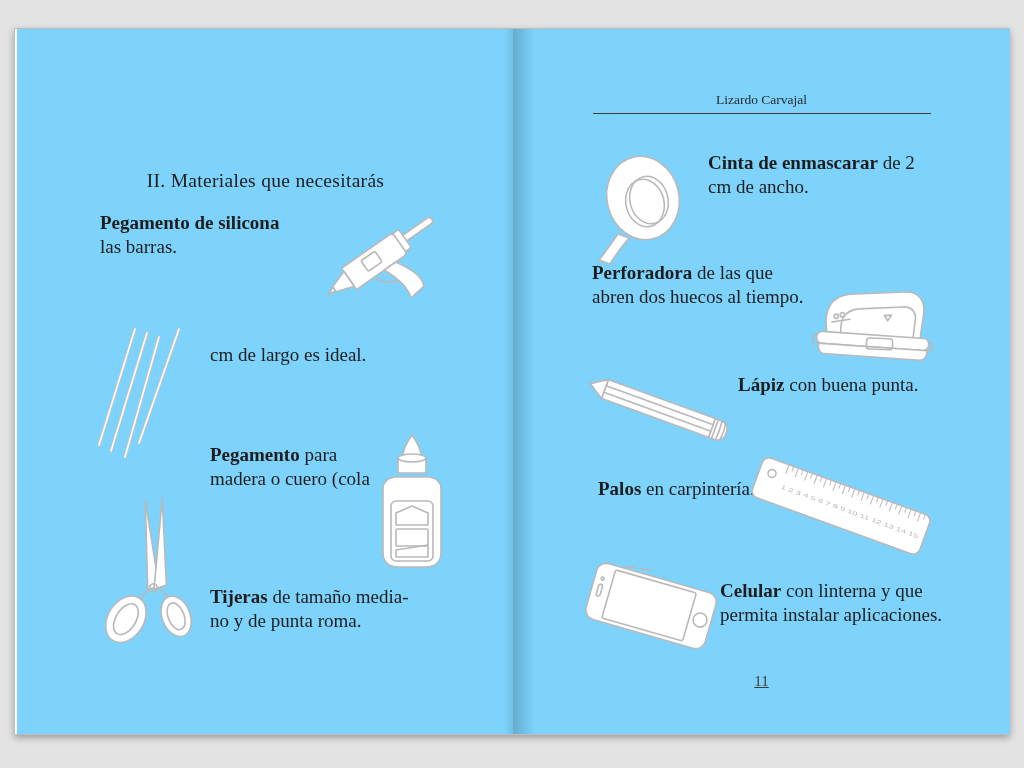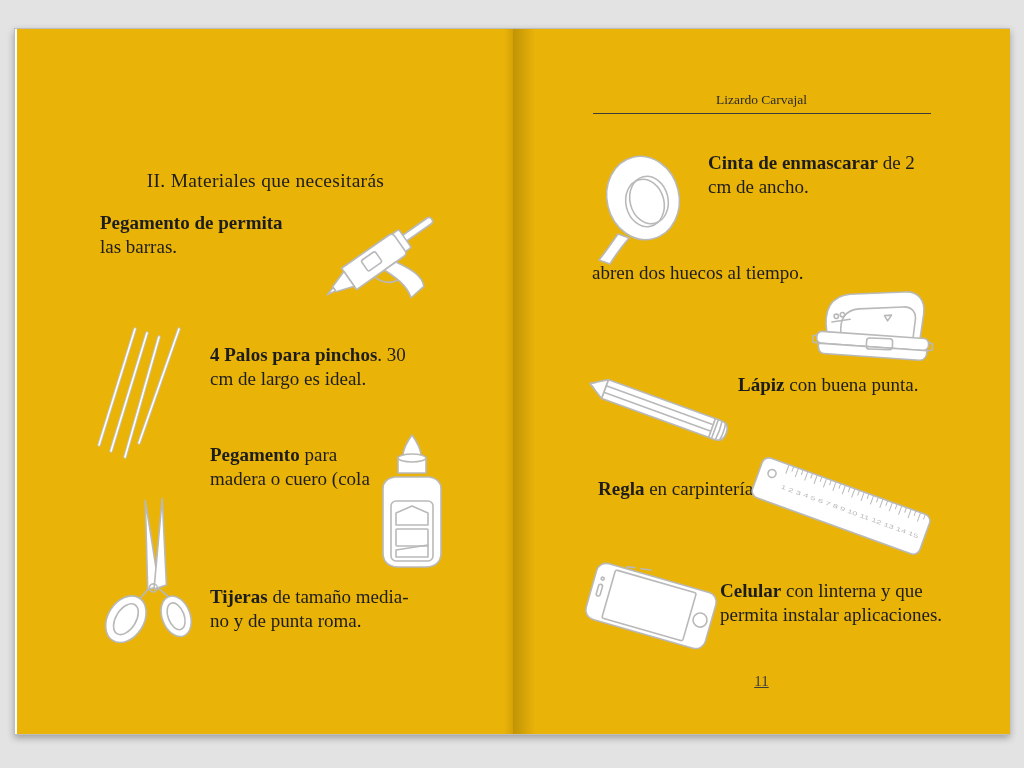--- a/index.html
+++ b/index.html
@@ -8,21 +8,21 @@
     background:#e3e3e3;
     font-family:"Liberation Serif", serif;
     color:#1d1d1d;
   }
   .book {
     position:absolute; left:14px; top:28px; width:996px; height:707px;
     box-shadow:0 3px 7px rgba(0,0,0,0.30);
     border:1px solid #bdbdbd; box-sizing:border-box;
     background:#fff;
   }
-  .page { position:absolute; top:0; width:497px; height:705px; background:#eab308; }
+  .page { position:absolute; top:0; width:497px; height:705px; background:#7dd3fc; }
   .page.left  { left:2px; border-right:3px solid #4d7c0f; }
   .page.right { left:498px; }
   .page.left::after {
     content:""; position:absolute; right:0; top:0; bottom:0; width:10px;
     background:linear-gradient(to left, rgba(0,0,0,0.10), rgba(0,0,0,0));
     pointer-events:none;
   }
   .page.right::before {
     content:""; position:absolute; left:0; top:0; bottom:0; width:22px;
     background:linear-gradient(to right, rgba(0,0,0,0.18), rgba(0,0,0,0));
@@ -59,21 +59,21 @@
 </head>
 <body>
 
 <div class="book">
 
   <div class="page left">
 
     <div class="title">II. Materiales que necesitarás</div>
 
     <div class="item" style="left:83px;top:182px">
-      <div class="ln"><span class="b">Pegamento de permita</span><span></span></div>
+      <div class="ln"><span class="b">Pegamento de silicona</span><span></span></div>
       <div class="ln"><span class="b"></span><span>las barras.</span></div>
     </div>
 
     <div class="icon" style="left:290px;top:176px;width:140px;height:115px">
       <svg viewBox="0 0 140 115">
         <g class="art" transform="rotate(-35 70 58)">
           <rect x="100" y="50" width="40" height="7" rx="3"></rect>
           <rect x="95" y="43" width="12" height="22" rx="2"></rect>
           <path d="M38,42 h58 a4,4 0 0 1 4,4 v18 a4,4 0 0 1 -4,4 h-58 z"></path>
           <path d="M38,46 L20,52 L20,58 L38,64 Z"></path>
@@ -92,21 +92,20 @@
         <path class="stick-out" d="M56,8 L20,126"></path>
           <path class="stick-in" d="M56,8 L20,126"></path>
         <path class="stick-out" d="M68,12 L34,132"></path>
           <path class="stick-in" d="M68,12 L34,132"></path>
         <path class="stick-out" d="M88,4 L48,118"></path>
           <path class="stick-in" d="M88,4 L48,118"></path>
       </svg>
     </div>
 
     <div class="item" style="left:193px;top:314px">
-      <div class="ln"><span class="b">4 Palos para pinchos</span><span>. 30</span></div>
       <div class="ln"><span class="b"></span><span>cm de largo es ideal.</span></div>
     </div>
 
     <div class="item" style="left:193px;top:414px">
       <div class="ln"><span class="b">Pegamento</span><span> para</span></div>
       <div class="ln"><span class="b"></span><span>madera o cuero (cola</span></div>
     </div>
 
     <div class="icon" style="left:348px;top:402px;width:95px;height:140px">
       <svg viewBox="0 0 95 140">
@@ -160,20 +159,21 @@
         </g>
       </svg>
     </div>
 
     <div class="item" style="left:195px;top:122px">
       <div class="ln"><span class="b">Cinta de enmascarar</span><span> de 2</span></div>
       <div class="ln"><span class="b"></span><span>cm de ancho.</span></div>
     </div>
 
     <div class="item" style="left:79px;top:232px">
+      <div class="ln"><span class="b">Perforadora</span><span> de las que</span></div>
       <div class="ln"><span class="b"></span><span>abren dos huecos al tiempo.</span></div>
     </div>
 
     <div class="icon" style="left:299px;top:248px;width:126px;height:90px">
       <svg viewBox="0 0 126 90">
         <g class="art" transform="rotate(4 63 45)">
           <path d="M16,60 C10,36 18,22 36,19 L90,13 C104,11 112,20 111,34 L109,60 Z"></path>
           <path class="nf" d="M30,60 C27,44 33,35 46,33 L90,28 C99,27 104,33 103,41 L102,60"></path>
           <path class="nf" d="M20,48 L38,44"></path>
           <circle cx="24" cy="42" r="2.2" class="nf"></circle>
@@ -198,21 +198,21 @@
           <path class="nf" d="M135,10 L135,30 M139,10.5 C140,17 140,23 139,29.5 M143,11 C144,16 144,24 143,29"></path>
         </g>
       </svg>
     </div>
 
     <div class="item" style="left:225px;top:344px">
       <div class="ln"><span class="b">Lápiz</span><span> con buena punta.</span></div>
     </div>
 
     <div class="item" style="left:85px;top:448px">
-      <div class="ln"><span class="b">Regla</span><span> en carpintería.</span></div>
+      <div class="ln"><span class="b">Palos</span><span> en carpintería.</span></div>
     </div>
 
     <div class="icon" style="left:238px;top:422px;width:195px;height:125px">
       <svg viewBox="0 0 195 125">
         <g class="art" transform="rotate(20 30 30)">
           <rect x="6" y="12" width="178" height="42" rx="7"></rect>
           <circle cx="19" cy="26" r="4" class="nf"></circle>
           <path class="nf" stroke-width="1" d="M32,12v9M37,12v5M42,12v9M47,12v5M52,12v9M57,12v5M62,12v9M67,12v5M72,12v9M77,12v5M82,12v9M87,12v5M92,12v9M97,12v5M102,12v9M107,12v5M112,12v9M117,12v5M122,12v9M127,12v5M132,12v9M137,12v5M142,12v9M147,12v5M152,12v9M157,12v5M162,12v9M167,12v5M172,12v9M177,12v5"></path>
           <text x="32" y="37" font-size="5.5" fill="#b9b9b9" stroke="none" textLength="146" lengthAdjust="spacingAndGlyphs" font-family="Liberation Sans, sans-serif">1 2 3 4 5 6 7 8 9 10 11 12 13 14 15</text>
         </g>

